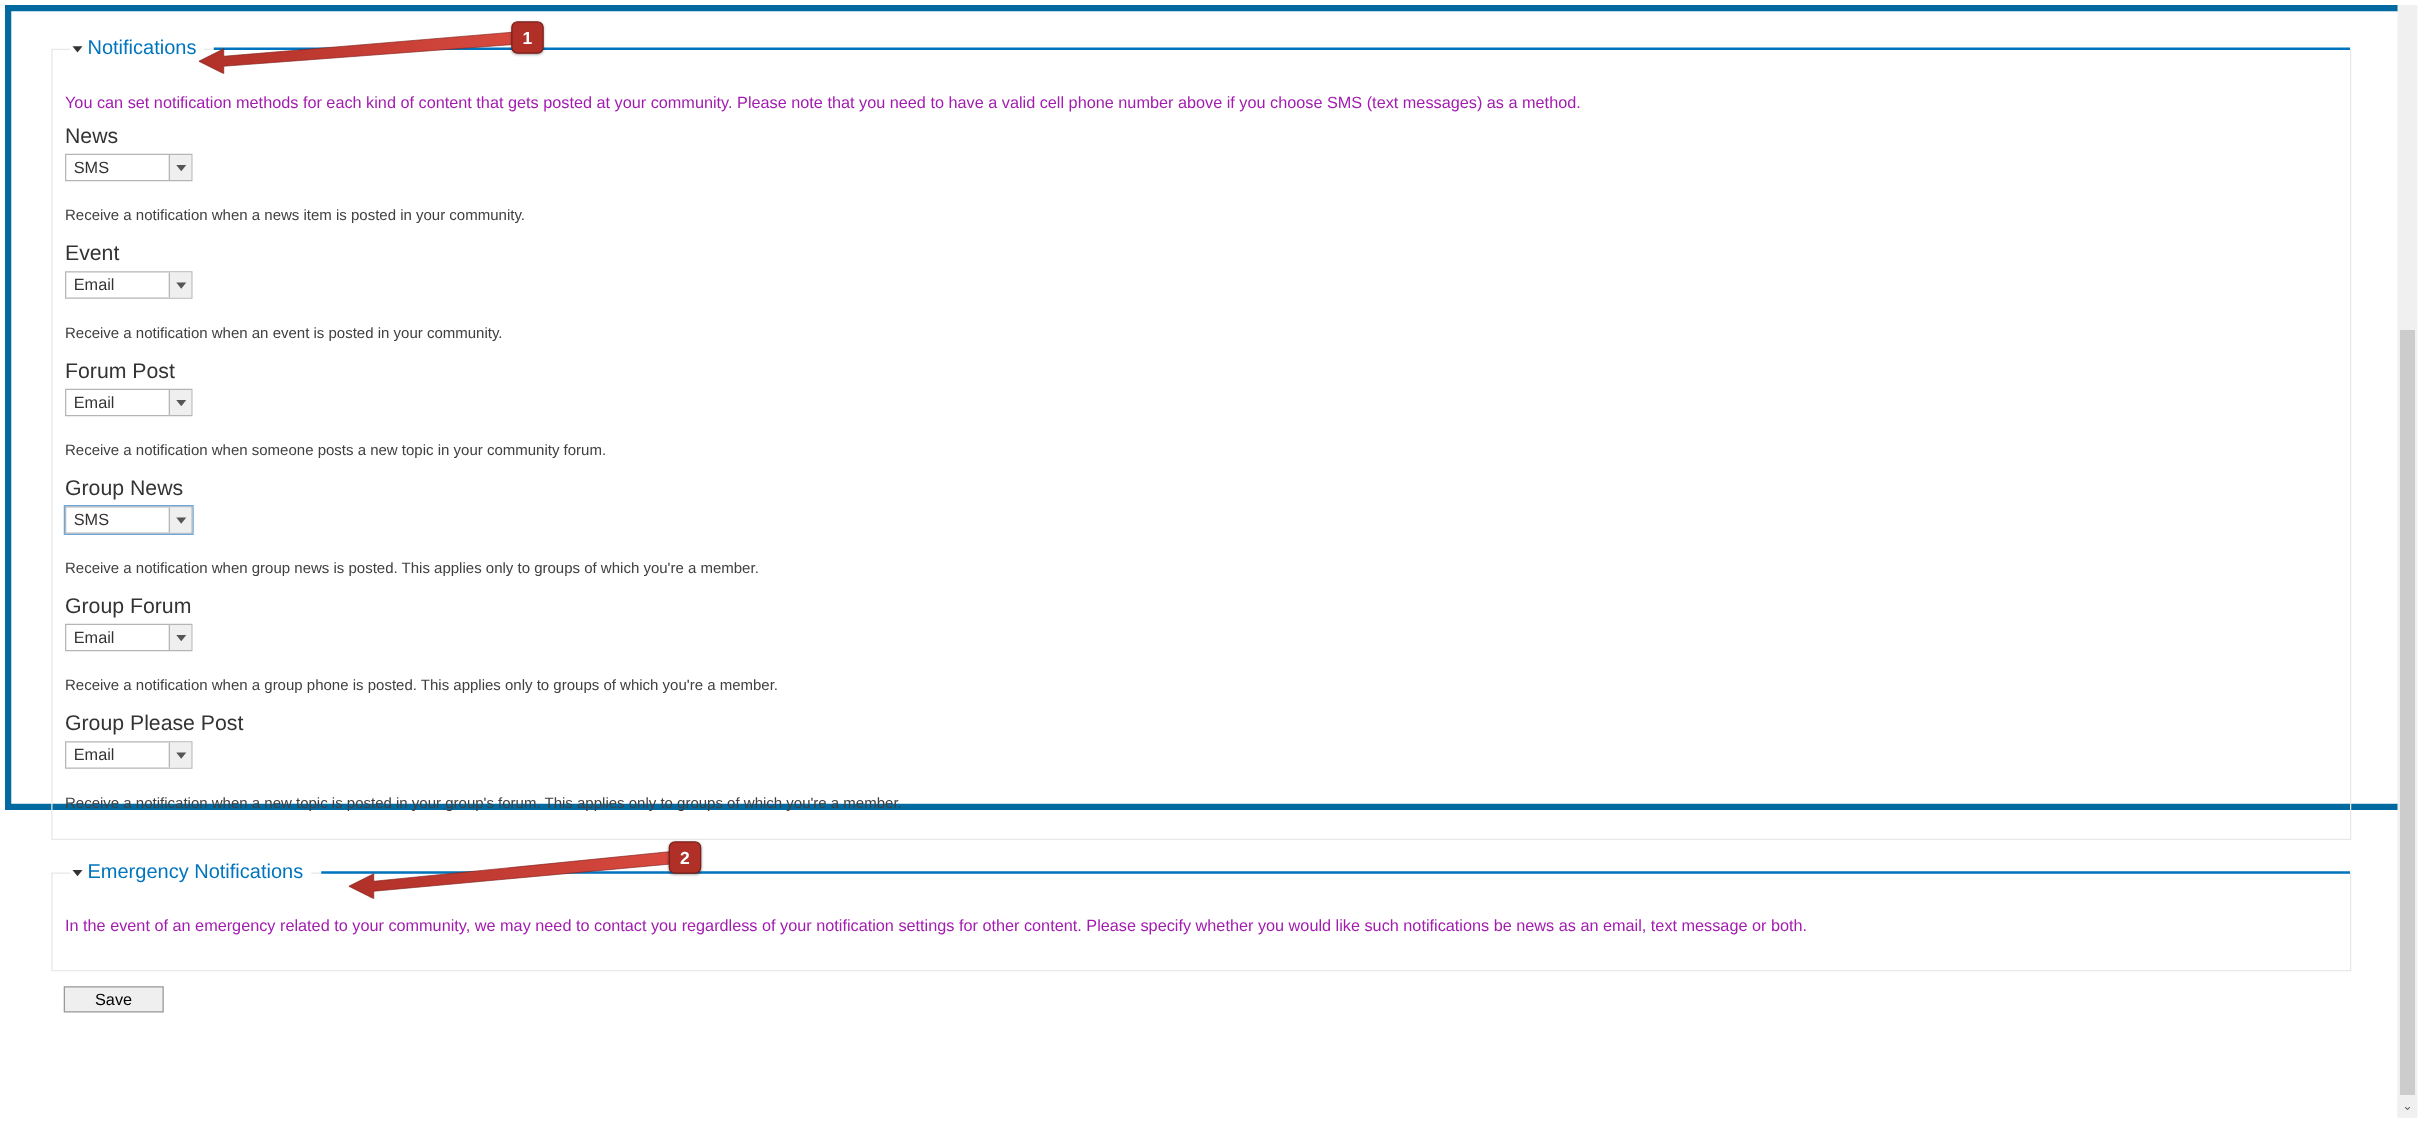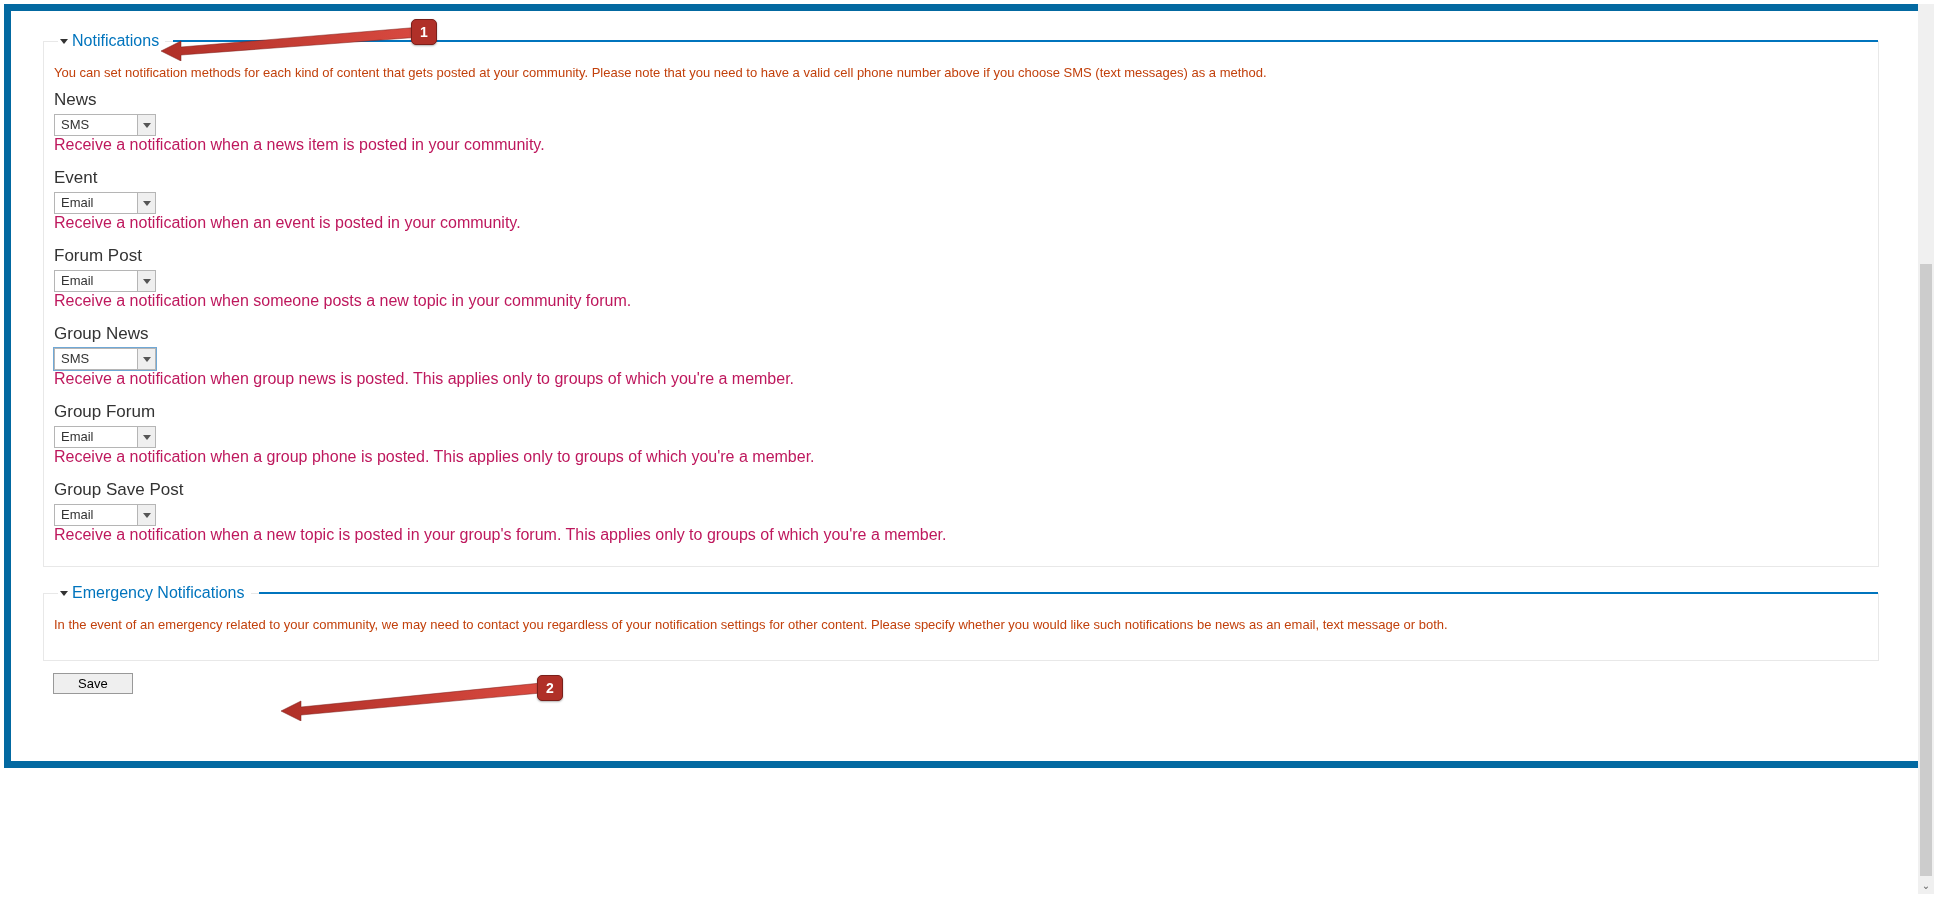--- a/index.html
+++ b/index.html
@@ -12,23 +12,23 @@
       font-size: 13px;
       color: #333;
       background: #fff;
       padding: 0;
       width: 1934px;
       height: 898px;
       overflow: hidden;
       position: relative;
     }
     .outer-border {
-      border: 7px solid #0369a1;
+      border: 5px solid #0369a1;
       margin: 4px 8px 4px 4px;
-      height: 764px;
+      height: 644px;
       position: relative;
       background: #fff;
     }
     .scrollbar-v {
       position: absolute;
       right: 0;
       top: 4px;
       bottom: 4px;
       width: 16px;
       background: #f0f0f0;
@@ -93,22 +93,22 @@
       font-weight: 400;
     }
     .legend-line {
       flex: 1;
       height: 2px;
       background: #0074bd;
       margin-right: 0;
     }
     .section-desc {
       font-size: 13px;
-      color: #c2410c;
-      margin-top: 9px;
+      color: #a21caf;
+      margin-top: 20px;
       margin-bottom: 10px;
     }
     .field-group {
       margin-bottom: 14px;
     }
     .field-label {
       font-size: 17px;
       color: #333;
       font-weight: 400;
       margin-bottom: 4px;
@@ -142,23 +142,23 @@
       justify-content: center;
     }
     .select-arrow {
       width: 0;
       height: 0;
       border-left: 4px solid transparent;
       border-right: 4px solid transparent;
       border-top: 5px solid #555;
     }
     .field-help {
-      font-size: 16px;
-      color: #be185d;
-      margin-top: 0;
+      font-size: 12px;
+      color: #404040;
+      margin-top: 20px;
     }
     .save-button {
       margin: 12px 0 0 30px;
       padding: 2px 24px;
       font-size: 13px;
       background: #efefef;
       border: 1px solid #999;
       cursor: pointer;
       font-family: inherit;
     }
@@ -253,21 +253,21 @@
         <div class="select-wrap">
           <span class="select-value">Email</span>
           <span class="select-arrow-btn">
               <span class="select-arrow"></span>
             </span>
         </div>
         <div class="field-help">Receive a notification when a group phone is posted. This applies only to groups of which you're a member.</div>
       </div>
 
       <div class="field-group" style="margin-bottom:4px;">
-        <span class="field-label">Group Save Post</span>
+        <span class="field-label">Group Please Post</span>
         <div class="select-wrap">
           <span class="select-value">Email</span>
           <span class="select-arrow-btn">
               <span class="select-arrow"></span>
             </span>
         </div>
         <div class="field-help">Receive a notification when a new topic is posted in your group's forum. This applies only to groups of which you're a member.</div>
       </div>
     </div>
 

